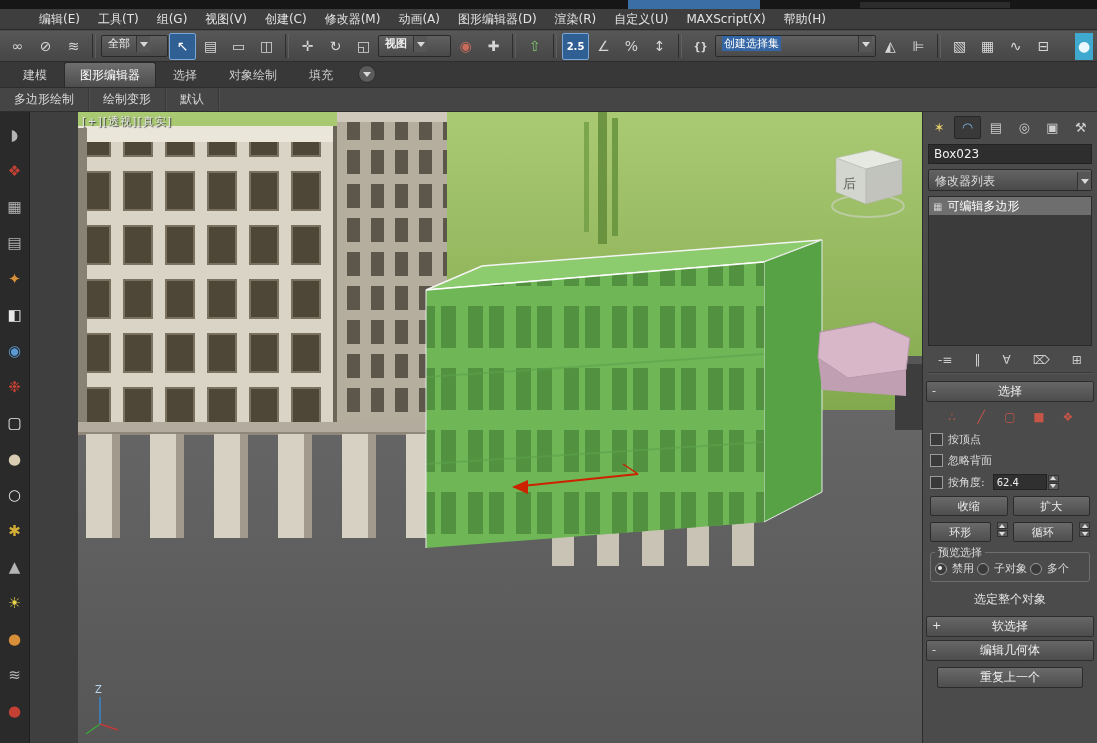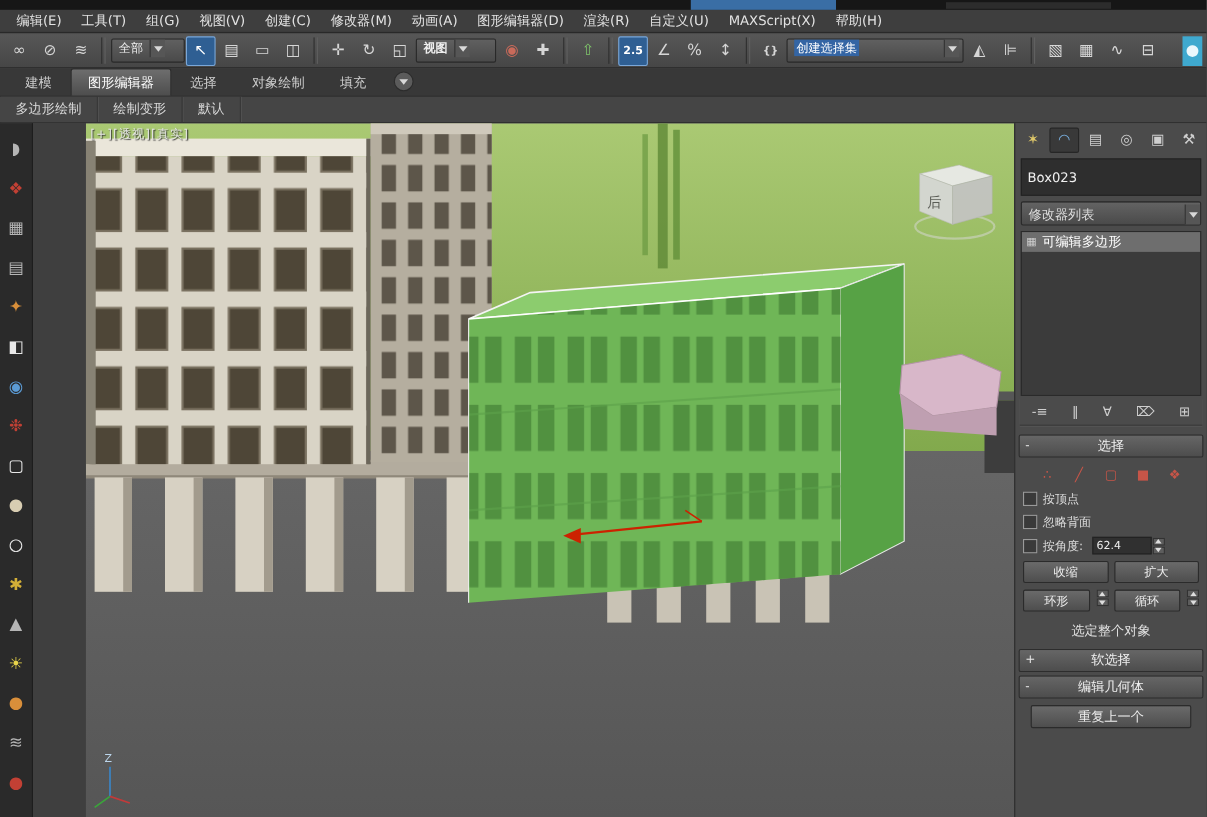--- a/index.html
+++ b/index.html
@@ -5,21 +5,21 @@
   html,body{margin:0;padding:0;background:#3c3c3c;font-family:"DejaVu Sans","Liberation Sans",sans-serif;}
   #app{position:relative;width:1097px;height:743px;overflow:hidden;background:#4b4b4b;}
   .abs{position:absolute;}
 
   
   #top-strip{left:0;top:0;width:1097px;height:9px;background:#161616;}
   #top-blue-frag{left:628px;top:0;width:132px;height:9px;background:#3a6ea5;}
   #top-gray-frag{left:860px;top:2px;width:150px;height:6px;background:#2c2c2c;}
 
   
-  #menu-bar{left:0;top:9px;width:1097px;height:21px;background:#3e3e3e;border-bottom:1px solid #292929;display:flex;align-items:center;padding-left:6px;box-sizing:border-box;}
+  #menu-bar{left:0;top:9px;width:1097px;height:21px;background:#3e3e3e;border-bottom:1px solid #292929;display:flex;align-items:center;padding-left:30px;box-sizing:border-box;}
   .menu-item{padding:0 9px;font-size:12px;color:#e3e3e3;white-space:nowrap;cursor:default;}
 
   
   #main-toolbar{left:0;top:31px;width:1097px;height:31px;background:linear-gradient(#575757,#464646);border-bottom:1px solid #2d2d2d;display:flex;align-items:center;padding:0 4px;box-sizing:border-box;gap:1px;}
   .tb-icon{width:25px;height:25px;display:flex;align-items:center;justify-content:center;color:#d6d6d6;font-size:14px;border:1px solid transparent;border-radius:2px;flex:none;}
   .tb-icon.active{background:#2f5f93;border-color:#7aa7d8;color:#fff;}
   .tb-icon.snap{font-size:10px;font-weight:bold;letter-spacing:0;}
   .tb-icon.kbd{color:#7fc46a;}
   .tb-icon.material{background:#3fa9cf;color:#eaf7fc;width:16px;margin-left:auto;border-radius:0;}
   .tb-sep{width:2px;height:24px;border-left:1px solid #2e2e2e;border-right:1px solid #606060;margin:0 4px;flex:none;}
@@ -49,21 +49,21 @@
   #viewport{left:78px;top:112px;width:844px;height:631px;background:#5e5e5e;overflow:hidden;}
   #viewport-label{left:4px;top:2px;font-size:11px;color:#e4e4e4;text-shadow:1px 1px 1px #333;letter-spacing:1px;}
 
   
   #command-panel{left:922px;top:112px;width:175px;height:631px;background:#4b4b4b;border-left:1px solid #2c2c2c;box-sizing:border-box;font-size:11px;color:#ddd;}
   .cp-tabs{display:flex;align-items:center;height:26px;padding:2px 3px 0;gap:2px;}
   .cp-tab{width:25px;height:21px;display:flex;align-items:center;justify-content:center;font-size:13px;color:#e0c96a;border:1px solid transparent;border-radius:2px;}
   .cp-tab.modify{color:#7ab0e0;}
   .cp-tab.active{background:#393939;border-color:#262626;}
   .cp-row{margin:4px 5px 0;}
-  .name-field{width:100%;height:34px;background:#2e2e2e;border:1px solid #222;color:#f0f0f0;font-size:12px;font-family:inherit;padding:0 5px;box-sizing:border-box;}
+  .name-field{width:100%;height:20px;background:#2e2e2e;border:1px solid #222;color:#f0f0f0;font-size:12px;font-family:inherit;padding:0 5px;box-sizing:border-box;}
   .cp-dropdown{margin:5px 5px 0;height:20px;background:linear-gradient(#636363,#4a4a4a);border:1px solid #292929;border-radius:2px;display:flex;align-items:flex-end;justify-content:space-between;padding-left:6px;font-size:12px;}
   .stack-box{margin:5px 5px 0;height:148px;background:#3b3b3b;border:1px solid #2a2a2a;}
   .stack-row{height:18px;display:flex;align-items:center;gap:5px;padding:0 4px;font-size:12px;}
   .stack-row.selected{background:#6e6e6e;color:#fff;}
   .stack-ico{font-size:10px;color:#cfcfcf;}
   .stack-toolbar{height:24px;margin:2px 4px 0;display:flex;align-items:center;justify-content:space-around;color:#cfcfcf;font-size:12px;border-bottom:1px solid #3a3a3a;box-shadow:0 1px 0 #565656;}
   .st-icon{padding:0 2px;}
   .rollout-header{height:19px;margin:8px 3px 0;background:linear-gradient(#666,#4d4d4d);border:1px solid #2d2d2d;border-radius:2px;display:flex;align-items:center;justify-content:center;font-size:12px;color:#efefef;position:relative;}
   .rollout-header.tight{margin-top:3px;}
   .rollout-toggle{position:absolute;left:5px;top:2px;font-size:11px;color:#e8e8e8;}
@@ -419,20 +419,31 @@
         <span class="spin-arrows">
             <span class="sp-btn">
               <span class="tri-u"></span>
             </span>
             <span class="sp-btn">
               <span class="tri-d"></span>
             </span>
           </span>
       </div>
 
+      <div class="group-box">
+        <span class="group-title">预览选择</span>
+        <div class="radio-row">
+          <span class="radio checked"></span>
+          <span>禁用</span>
+          <span class="radio"></span>
+          <span>子对象</span>
+          <span class="radio"></span>
+          <span>多个</span>
+        </div>
+      </div>
 
       <div class="status-line">选定整个对象</div>
     </div>
 
     <div class="rollout-header">
       <span class="rollout-toggle">+</span>
       <span>软选择</span>
     </div>
 
     <div class="rollout-header tight">

